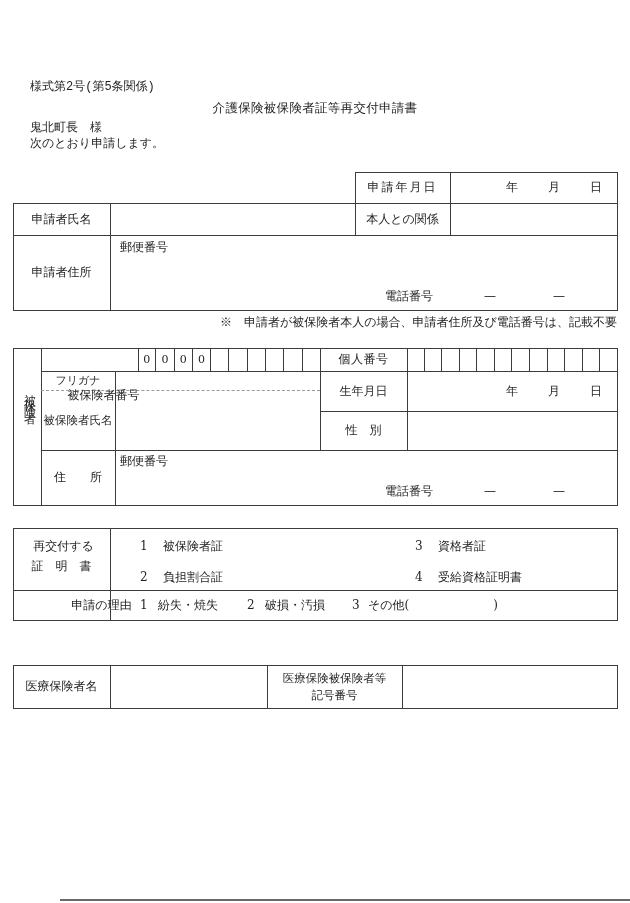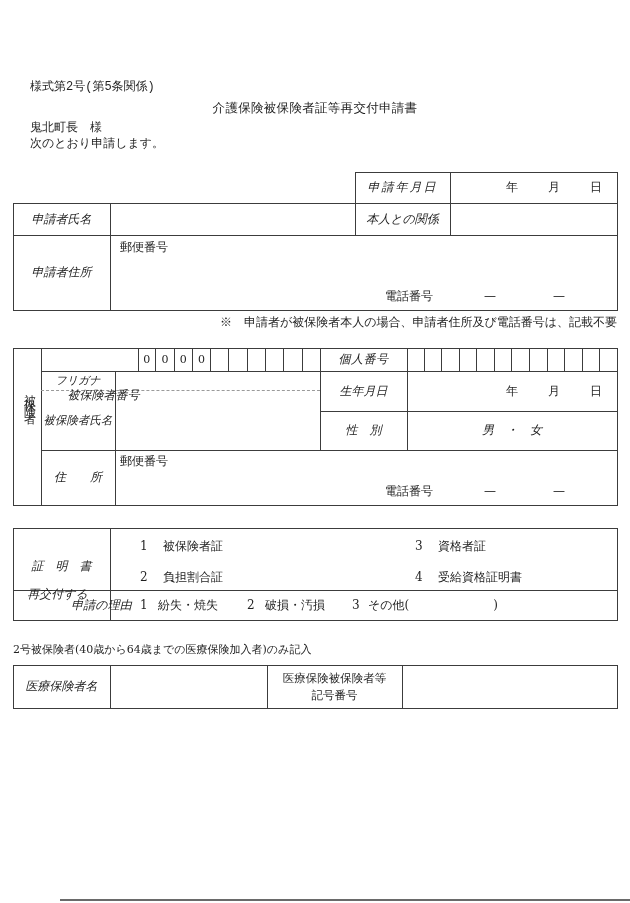--- a/index.html
+++ b/index.html
@@ -1,21 +1,21 @@
 <!DOCTYPE html>
 <html><head>
 <meta charset="utf-8">
 <style>
   html,body{margin:0;padding:0;background:#fff;}
   .page{position:relative;width:630px;height:903px;background:#fff;overflow:hidden;
         font-family:"DejaVu Serif","Liberation Serif",serif;color:#1f1f1f;}
   .abs{position:absolute;}
   .txt{position:absolute;font-size:12px;line-height:1.15;white-space:pre;}
   .cell{position:absolute;display:flex;align-items:center;justify-content:center;
-        text-align:center;font-size:12px;white-space:pre;font-style:italic;}
+        text-align:center;font-size:12px;white-space:pre;}
   .line{position:absolute;background:#3c3c3c;}
   .dashline{position:absolute;border-top:1px dashed #9a9a9a;height:0;}
   .digits{position:absolute;display:flex;}
   .digit-cell{flex:1;border-left:1px solid #3c3c3c;display:flex;align-items:center;
         justify-content:center;font-size:11px;color:#1f1f1f;}
   .digit-cell:first-child{border-left:none;}
   .vertical{position:absolute;writing-mode:vertical-rl;text-orientation:upright;
         letter-spacing:6px;font-size:12px;white-space:pre;}
   .field{position:absolute;}
   .sm{font-size:11px;}
@@ -125,43 +125,41 @@
   <div class="cell" style="left:41px;top:390px;width:74px;height:60px;font-size:11.5px;">被保険者氏名</div>
   <div class="field" style="left:115px;top:390px;width:205px;height:60px;"></div>
 
   <div class="cell" style="left:320px;top:371px;width:87px;height:40px;">生年月日</div>
   <div class="field" style="left:407px;top:371px;width:210px;height:40px;"></div>
   <div class="txt" style="left:506px;top:385px;">年</div>
   <div class="txt" style="left:548px;top:385px;">月</div>
   <div class="txt" style="left:590px;top:385px;">日</div>
 
   <div class="cell" style="left:320px;top:411px;width:87px;height:39px;">性　別</div>
-  <div class="cell" style="left:407px;top:411px;width:210px;height:39px;">男　・　女</div>
 
   <div class="cell" style="left:41px;top:450px;width:74px;height:55px;">住　　所</div>
   <div class="field" style="left:115px;top:450px;width:502px;height:55px;"></div>
   <div class="txt" style="left:120px;top:455px;">郵便番号</div>
   <div class="txt" style="left:385px;top:485px;">電話番号</div>
   <div class="txt" style="left:480px;top:485px;width:20px;text-align:center;">—</div>
   <div class="txt" style="left:549px;top:485px;width:20px;text-align:center;">—</div>
 
-  <div class="cell" style="left:9px;top:539px;width:97px;height:14px;margin-top:48px;">再交付する</div>
+  <div class="cell" style="left:15px;top:539px;width:97px;height:14px;">再交付する</div>
   <div class="cell" style="left:13px;top:559px;width:97px;height:14px;">証　明　書</div>
 
   <div class="txt" style="left:140px;top:540px;"><span style="display:inline-block;width:23px;">1</span><span>被保険者証</span></div>
   <div class="txt" style="left:415px;top:540px;"><span style="display:inline-block;width:23px;">3</span><span>資格者証</span></div>
   <div class="txt" style="left:140px;top:571px;"><span style="display:inline-block;width:23px;">2</span><span>負担割合証</span></div>
   <div class="txt" style="left:415px;top:571px;"><span style="display:inline-block;width:23px;">4</span><span>受給資格証明書</span></div>
 
   <div class="cell" style="left:13px;top:590px;width:97px;height:30px;padding-left:40px;">申請の理由</div>
   <div class="txt" style="left:140px;top:599px;"><span style="display:inline-block;width:18px;">1</span><span>紛失・焼失</span></div>
   <div class="txt" style="left:247px;top:599px;"><span style="display:inline-block;width:18px;">2</span><span>破損・汚損</span></div>
   <div class="txt" style="left:352px;top:599px;"><span style="display:inline-block;width:16px;">3</span><span>その他(　　　　　　　)</span></div>
 
-  <div class="txt sm" style="left:13px;top:644px;">2号被保険者(40歳から64歳までの医療保険加入者)のみ記入</div>
 
   <div class="cell" style="left:13px;top:665px;width:97px;height:43px;">医療保険者名</div>
   <div class="field" style="left:110px;top:665px;width:157px;height:43px;"></div>
   <div class="abs" style="left:267px;top:665px;width:135px;height:43px;display:flex;flex-direction:column;align-items:center;justify-content:center;line-height:17px;font-size:11.5px;text-align:center;">
     <span>医療保険被保険者等</span>
     <span>記号番号</span>
   </div>
   <div class="field" style="left:402px;top:665px;width:215px;height:43px;"></div>
 
 </div>

